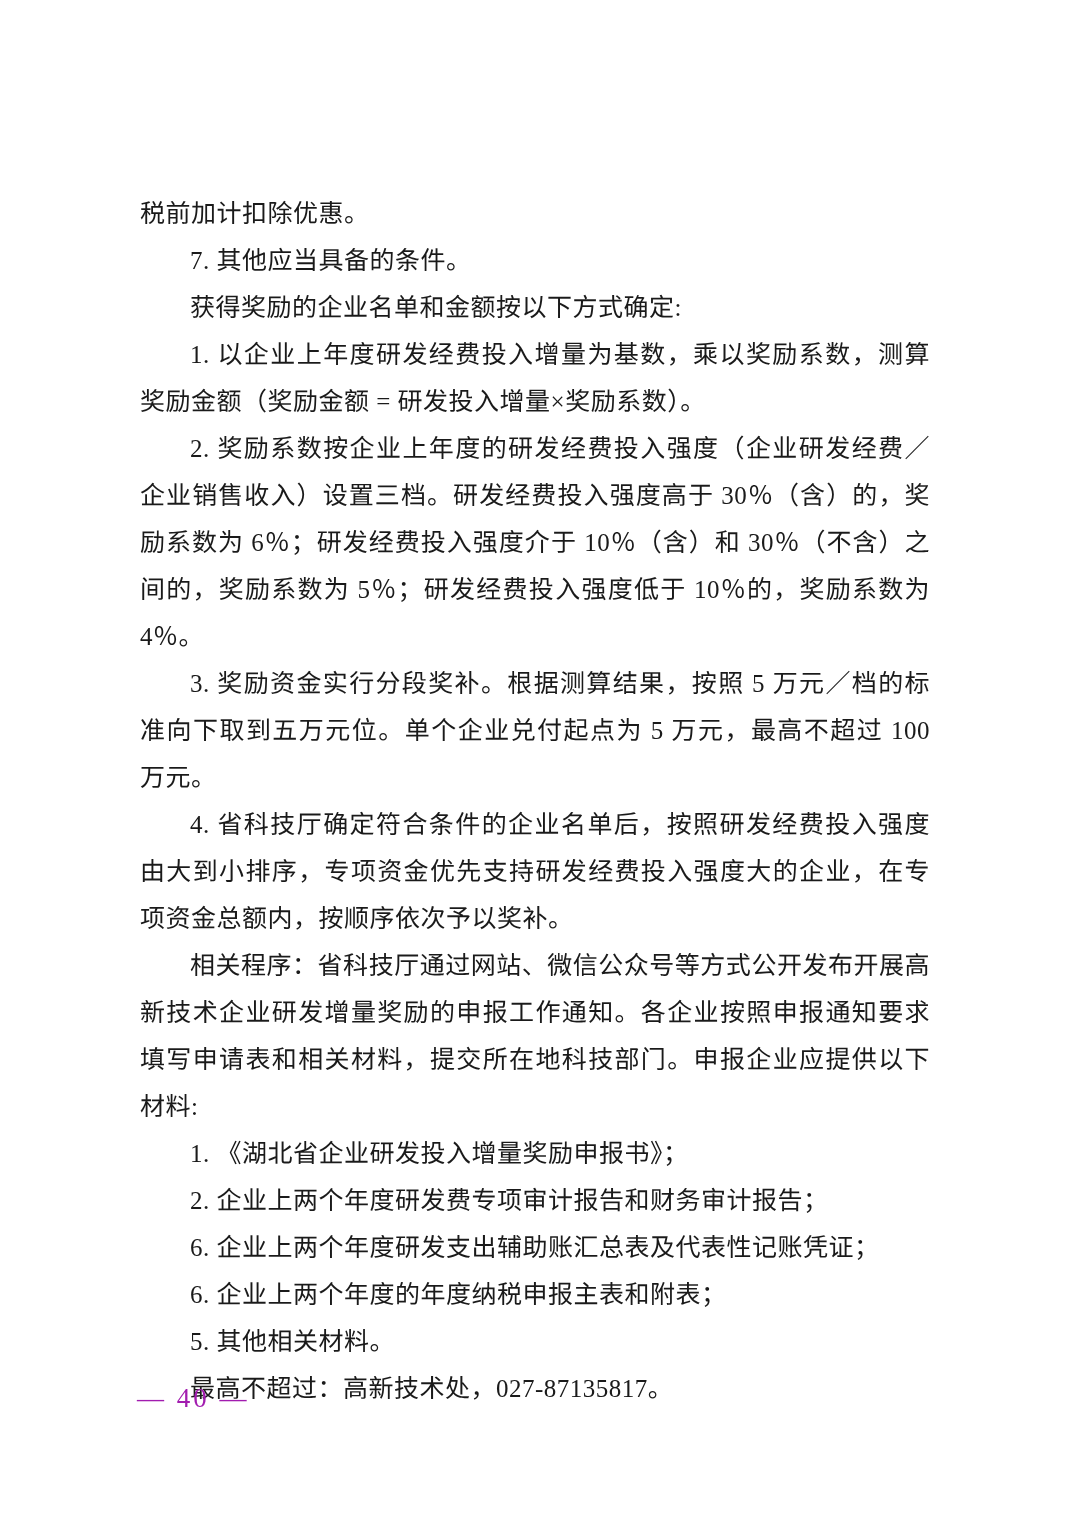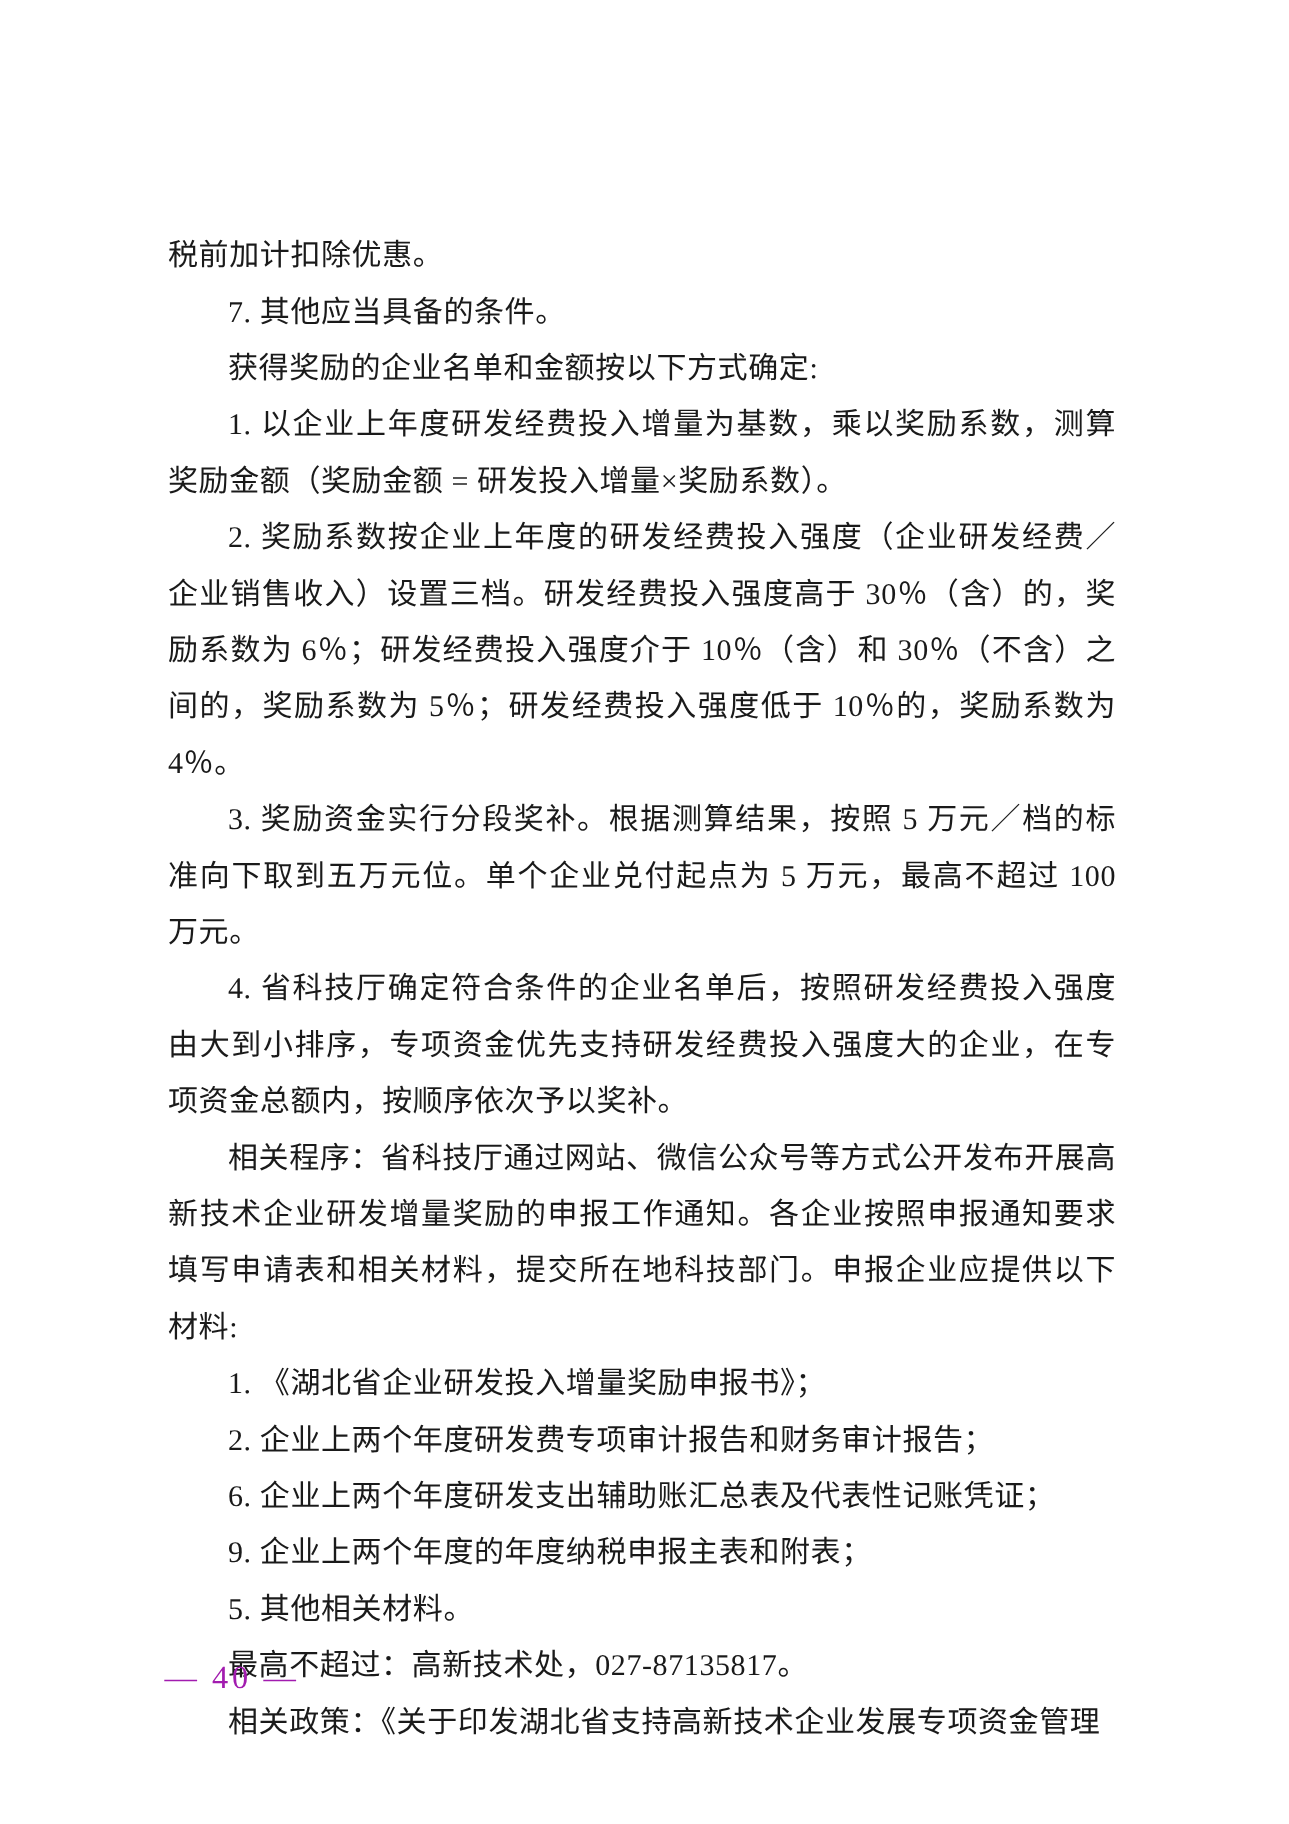--- a/index.html
+++ b/index.html
@@ -71,25 +71,24 @@
     <p class="para indent"><span>4. 省科技厅确定符合条件的企业名单后，按照研发经费投入强度由大到小排序，专项资金优先支持研发经费投入强度大的企业，在专项资金总额内，按顺序依次予以奖补。</span></p>
 
     <p class="para indent"><b class="label">相关程序：</b><span>省科技厅通过网站、微信公众号等方式公开发布开展高新技术企业研发增量奖励的申报工作通知。各企业按照申报通知要求填写申请表和相关材料，提交所在地科技部门。申报企业应提供以下材料:</span></p>
 
     <p class="para indent"><span>1. 《湖北省企业研发投入增量奖励申报书》；</span></p>
 
     <p class="para indent"><span>2. 企业上两个年度研发费专项审计报告和财务审计报告；</span></p>
 
     <p class="para indent"><span>6. 企业上两个年度研发支出辅助账汇总表及代表性记账凭证；</span></p>
 
-    <p class="para indent"><span>9. 企业上两个年度的年度纳税申报主表和附表；</span></p>
+    <p class="para indent"><span>6. 企业上两个年度的年度纳税申报主表和附表；</span></p>
 
     <p class="para indent"><span>5. 其他相关材料。</span></p>
 
     <p class="para indent"><b class="label">最高不超过：</b><span>高新技术处，027-87135817。</span></p>
 
-    <p class="para indent"><b class="label">相关政策：</b><span>《关于印发湖北省支持高新技术企业发展专项资金管理</span></p>
 
   </div>
 
   <div class="footer">— 40 —</div>
 
 </div>
 
 </body></html>

